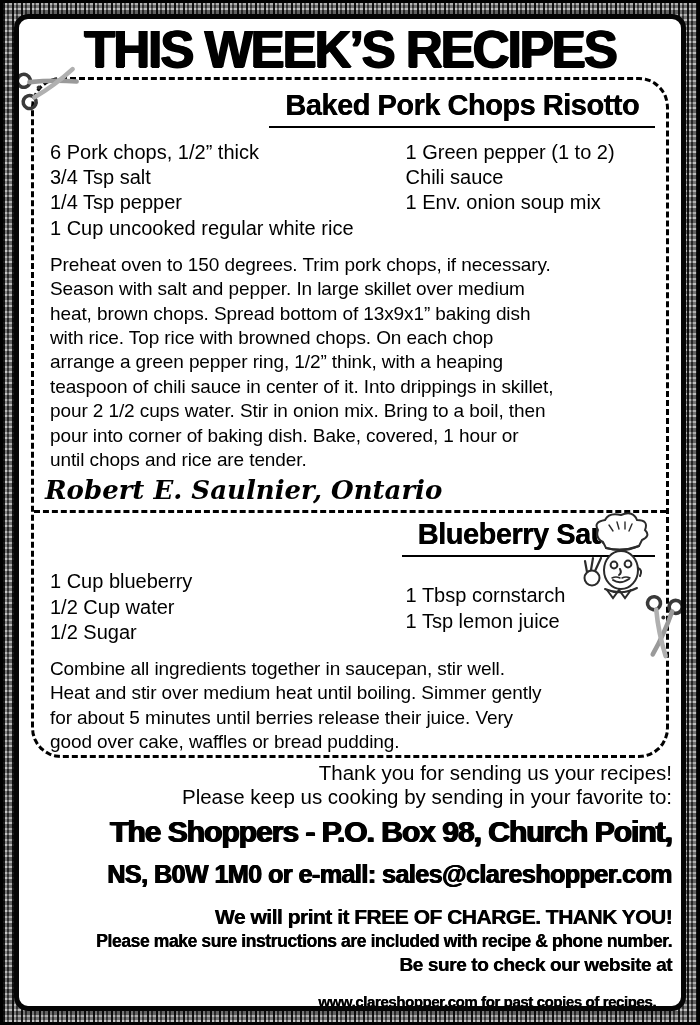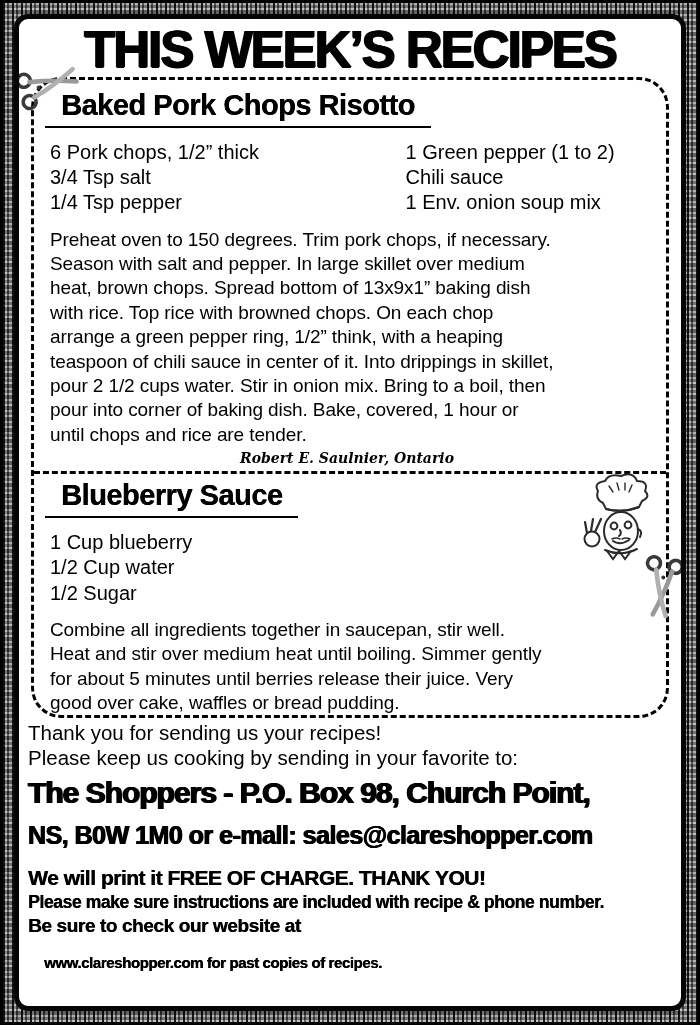--- a/index.html
+++ b/index.html
@@ -17,38 +17,38 @@
   .page-title{margin:2px 0 0;text-align:center;font-size:51px;font-weight:700;letter-spacing:-2px;
               line-height:1.04;white-space:nowrap;
               text-shadow:0.9px 0 #000,-0.9px 0 #000,0 0.5px #000;}
 
   
   .coupon{position:relative;margin:1px 3px 0;border:3.5px dashed #000;border-radius:30px;
           padding:4px 11px 0;}
   .scissors-tl{position:absolute;left:-17px;top:-18px;transform:rotate(-18deg);}
   .scissors-right{position:absolute;right:-26px;bottom:102px;transform:rotate(97deg);}
 
-  .recipe-title-row{text-align:left;margin:5px 0 12px;}
+  .recipe-title-row{text-align:right;margin:5px 0 12px;}
   .recipe-title{display:inline-block;font-size:29px;font-weight:700;letter-spacing:-0.5px;
                 border-bottom:2.5px solid #000;padding:0 16px 4px;
                 text-shadow:0.4px 0 #000;}
   .ing-row{display:flex;margin:0 0 6px;}
   .ing-col{list-style:none;margin:0;padding:0;font-size:20px;line-height:1.26;}
   .ing-left{width:58%;padding-left:5px;box-sizing:border-box;}
   .ing-right{width:42%;margin-left:16px;}
   .ing-right.offset{padding-top:14px;}
   .directions{margin:12px 0 0;padding-left:5px;font-size:19px;line-height:1.285;
               letter-spacing:-0.1px;white-space:pre-line;}
-  .attribution{text-align:center;font-family:"DejaVu Serif",serif;font-style:italic;font-weight:700;
-               font-size:14px;margin:3px 6px 5px 0;}
+  .attribution{text-align:left;font-family:"DejaVu Serif",serif;font-style:italic;font-weight:700;
+               font-size:26px;margin:3px 6px 5px 0;}
   .separator{border:0;border-top:3.5px dashed #000;margin:3px -11px 2px;}
   .section{position:relative;}
   .chef{position:absolute;right:-4px;top:-6px;}
 
-  .footer{text-align:left;margin-top:3px;line-height:1.2;}
+  .footer{text-align:right;margin-top:3px;line-height:1.2;}
   .f-thanks{font-size:20.5px;margin:2px 0 0;}
   .f-submit{font-size:20.5px;margin:0 0 2px;}
   .f-addr1{font-size:30px;font-weight:700;letter-spacing:-1px;margin:4px 0 9px;white-space:nowrap;
            text-shadow:0.8px 0 #000,-0.8px 0 #000;}
   .f-addr2{font-size:25px;font-weight:700;letter-spacing:-0.5px;margin:2px 0;white-space:nowrap;
            text-shadow:0.6px 0 #000,-0.6px 0 #000;}
   .f-free{font-size:21px;font-weight:700;letter-spacing:-0.5px;margin:15px 0 2px;
           text-shadow:0.5px 0 #000;}
   .f-note{font-size:17.5px;font-weight:700;letter-spacing:-0.4px;margin:2px 0;
           text-shadow:0.4px 0 #000;}
@@ -90,20 +90,21 @@
 
         <div class="section">
           <div class="recipe-title-row">
             <span class="recipe-title">Baked Pork Chops Risotto</span>
           </div>
           <div class="ing-row">
             <ul class="ing-col ing-left">
               <li>6 Pork chops, 1/2” thick</li>
               <li>3/4 Tsp salt</li>
               <li>1/4 Tsp pepper</li>
+              <li>1 Cup uncooked regular white rice</li>
             </ul>
             <ul class="ing-col ing-right">
               <li>1 Green pepper (1 to 2)</li>
               <li>Chili sauce</li>
               <li>1 Env. onion soup mix</li>
             </ul>
           </div>
           <p class="directions">Preheat oven to 150 degrees. Trim pork chops, if necessary.
 Season with salt and pepper. In large skillet over medium
 heat, brown chops. Spread bottom of 13x9x1” baking dish
@@ -139,20 +140,24 @@
           </span>
           <div class="recipe-title-row">
             <span class="recipe-title">Blueberry Sauce</span>
           </div>
           <div class="ing-row">
             <ul class="ing-col ing-left">
               <li>1 Cup blueberry</li>
               <li>1/2 Cup water</li>
               <li>1/2 Sugar</li>
             </ul>
+            <ul class="ing-col ing-right offset">
+              <li>1 Tbsp cornstarch</li>
+              <li>1 Tsp lemon juice</li>
+            </ul>
           </div>
           <p class="directions">Combine all ingredients together in saucepan, stir well.
 Heat and stir over medium heat until boiling. Simmer gently
 for about 5 minutes until berries release their juice. Very
 good over cake, waffles or bread pudding.</p>
         </div>
       </div>
 
       <div class="footer">
         <div class="f-thanks">Thank you for sending us your recipes!</div>

